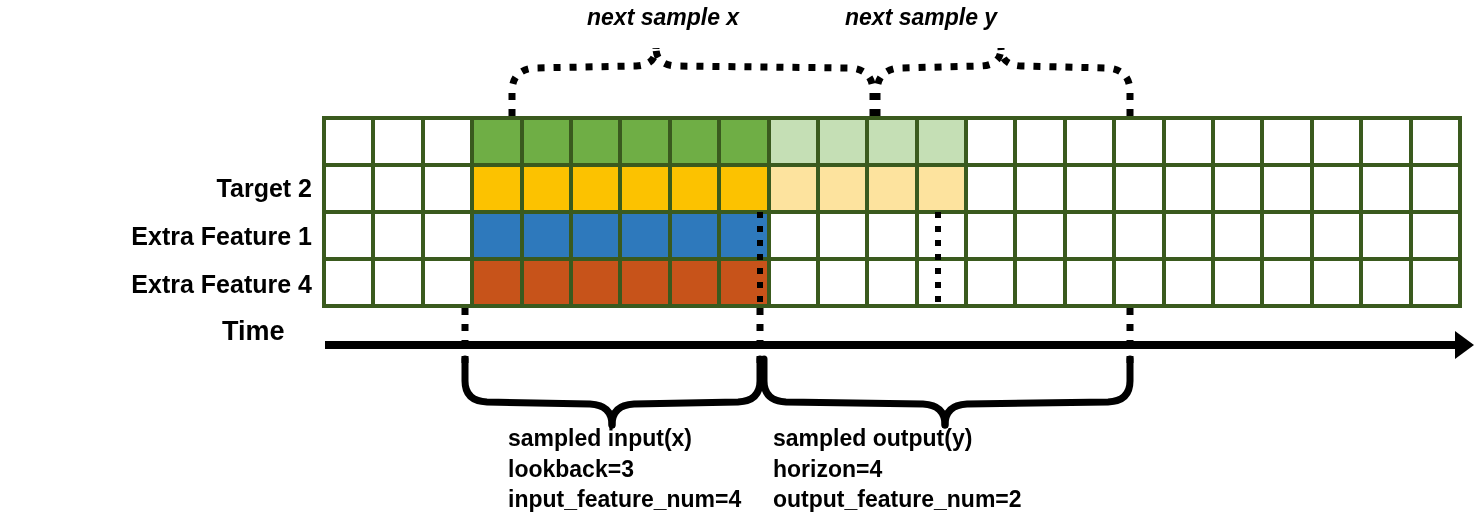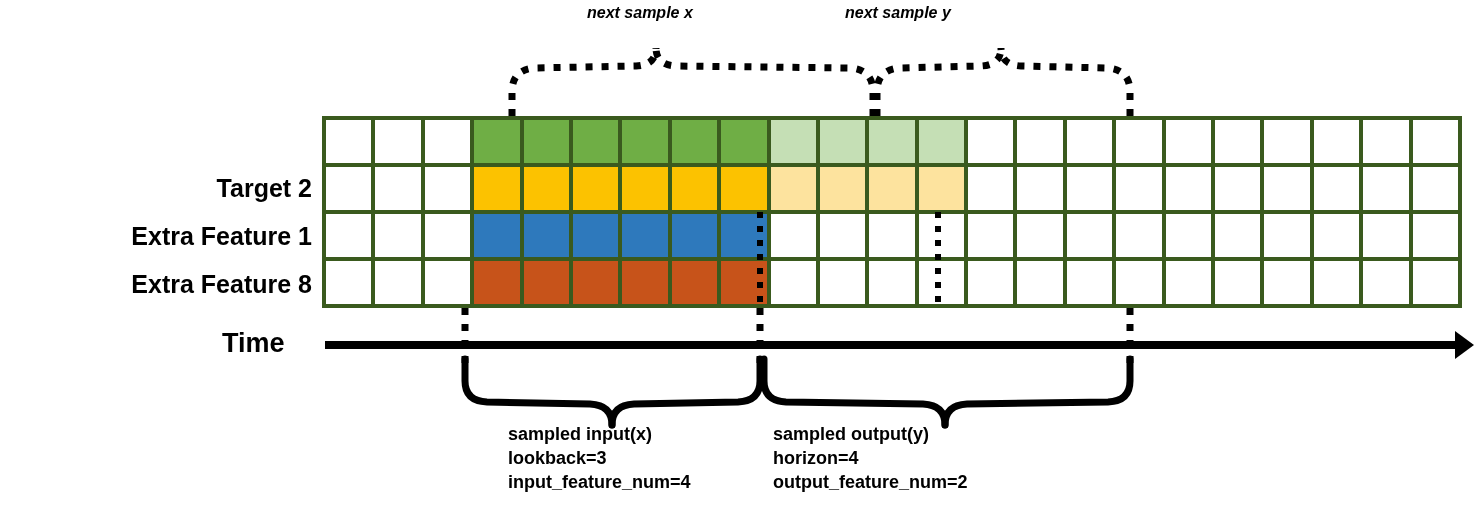--- a/index.html
+++ b/index.html
@@ -37,21 +37,21 @@
     font-size: 30px;
     font-weight: 700;
     color: #000000;
     letter-spacing: -0.2px;
     white-space: nowrap;
   }
 
   
   .sample-caption {
     position: absolute;
-    font-size: 16px;
+    font-size: 23px;
     font-style: italic;
     font-weight: 600;
     color: #000000;
     white-space: nowrap;
   }
   #caption-next-x { left: 587px; top: 4px; }
   #caption-next-y { left: 845px; top: 4px; }
 
   
   .row-label {
@@ -97,30 +97,30 @@
     box-sizing: border-box;
   }
   .cell {
     background: #ffffff;
   }
 
   
   #time-label {
     position: absolute;
     left: 222px;
-    top: 328px;
+    top: 316px;
     font-size: 27px;
     font-weight: 700;
     color: #000000;
   }
 
   
   .annot-block {
     position: absolute;
-    font-size: 18px;
+    font-size: 23px;
     font-weight: 600;
     color: #000000;
     line-height: 1.33;
     white-space: nowrap;
   }
   #annot-input  { left: 508px; top: 423px; }
   #annot-output { left: 773px; top: 423px; }
   .annot-block div { white-space: nowrap; }
 </style>
 </head>
@@ -133,21 +133,21 @@
   <div class="sample-caption" id="caption-next-y">next sample y</div>
 
   <div id="row-labels">
     <div class="slot" style="top:48px;">
       <span class="row-label">Target 2</span>
     </div>
     <div class="slot" style="top:96px;">
       <span class="row-label">Extra Feature 1</span>
     </div>
     <div class="slot" style="top:144px;">
-      <span class="row-label">Extra Feature 8</span>
+      <span class="row-label">Extra Feature 4</span>
     </div>
   </div>
 
   <div id="grid" style="background: rgb(58, 90, 30); grid-template-columns: repeat(23, 1fr); grid-template-rows: repeat(4, 1fr);">
       <div class="cell" style="background: rgb(255, 255, 255);"></div>
       <div class="cell" style="background: rgb(255, 255, 255);"></div>
       <div class="cell" style="background: rgb(255, 255, 255);"></div>
       <div class="cell" style="background: rgb(111, 174, 69);"></div>
       <div class="cell" style="background: rgb(111, 174, 69);"></div>
       <div class="cell" style="background: rgb(111, 174, 69);"></div>

